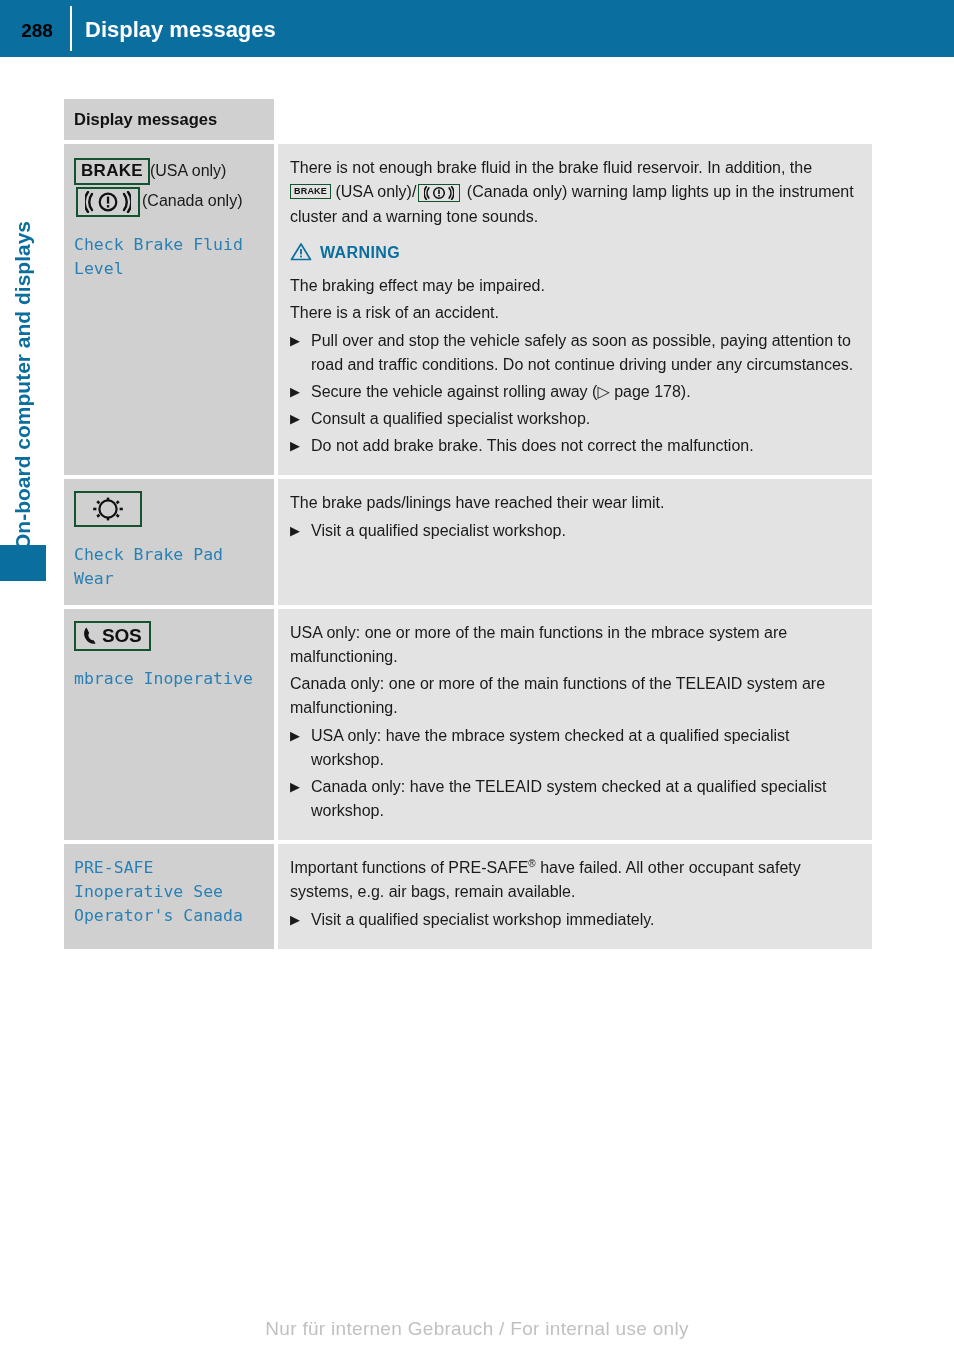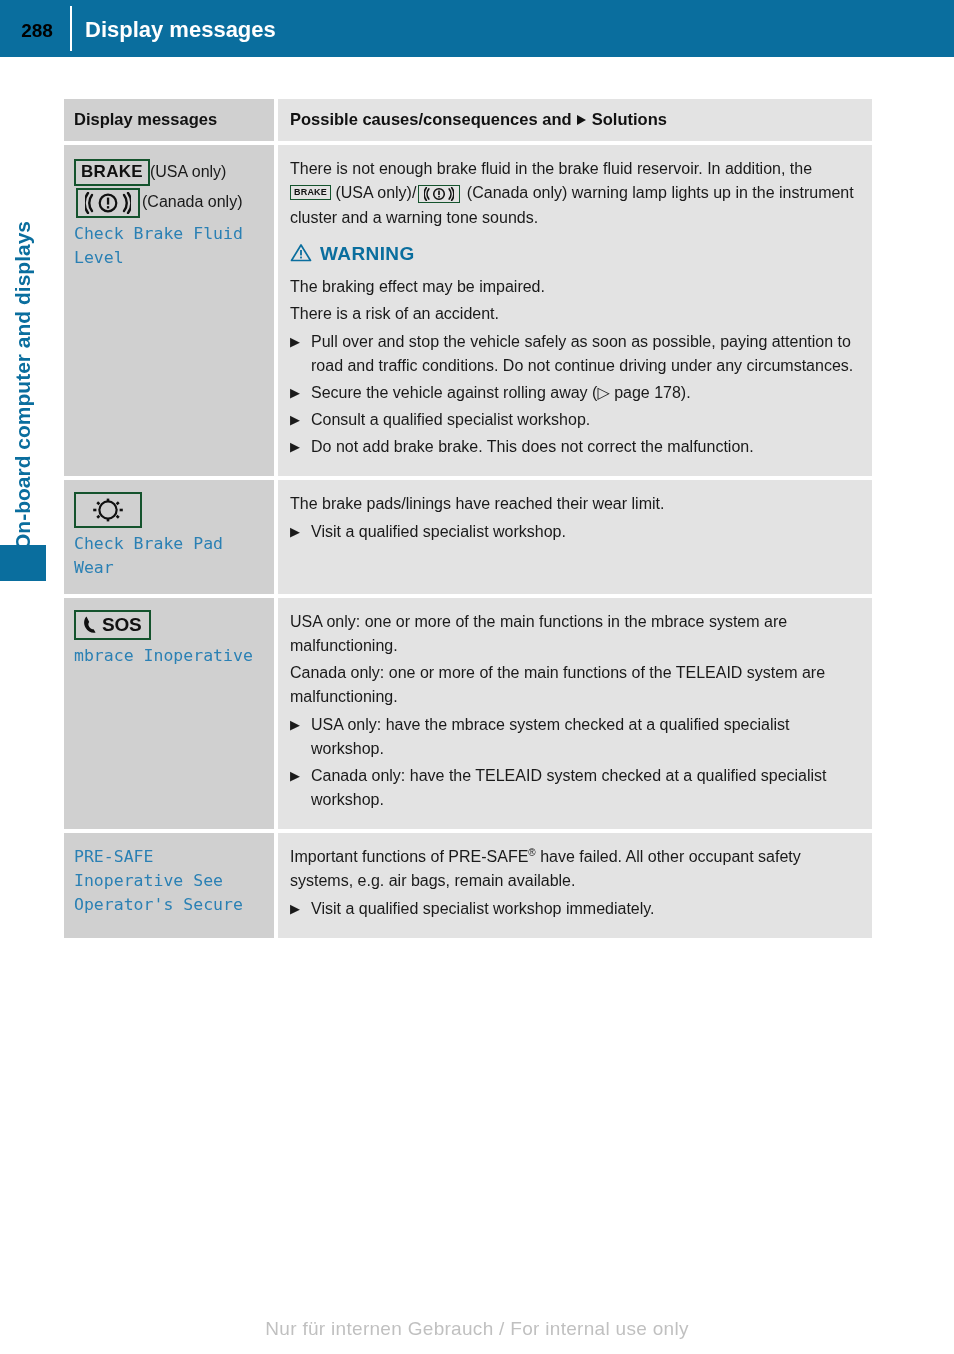--- a/index.html
+++ b/index.html
@@ -148,32 +148,32 @@
     display: flex;
     align-items: center;
     gap: 8px;
     margin: 13px 0 9px 0;
   }
   .warn-tri {
     display: block;
   }
   .warning-label {
     color: #0a6e9e;
-    font-size: 19px;
+    font-size: 16px;
     font-weight: bold;
     letter-spacing: 0.4px;
   }
 
   
   .dmsg {
     color: #2a80b4;
     font-family: "DejaVu Sans Mono", monospace;
     font-size: 16.5px;
     line-height: 24px;
-    margin-top: 4px;
+    margin-top: 16px;
     letter-spacing: 0px;
   }
   .lbl {
     font-size: 16px;
     line-height: 30px;
     color: #1a1a1a;
   }
 
   
   .icon-box {
@@ -267,31 +267,20 @@
 <div class="side-tab">
   <div class="side-tab-text">On-board computer and displays</div>
 </div>
 <div class="side-tab-marker"></div>
 
 <div class="table">
 
   <div class="trow header-row">
     <div class="cell-left">
       <div class="col-head">Display messages</div>
-    </div>
-    <div class="cell-right">
-      <div class="col-head">
-        <span>Possible causes/consequences and</span>
-        <span class="arrow-solid">
-          <svg width="11" height="12" viewBox="0 0 11 12" aria-hidden="true">
-              <polygon points="1,1 10,6 1,11" fill="#111111"></polygon>
-            </svg>
-        </span>
-        <span>Solutions</span>
-      </div>
     </div>
   </div>
 
   <div class="trow">
     <div class="cell-left">
       <div class="lbl">
         <span class="icon-box icon-brake">BRAKE</span><span>(USA only)</span>
       </div>
       <div class="lbl">
         <span class="inline-icon-wrap">
@@ -393,21 +382,21 @@
       <p class="ptext">Canada only: one or more of the main functions of the TELEAID system are malfunctioning.</p>
       <ul class="bullets">
         <li><span class="bl-arrow">▶</span><span>USA only: have the mbrace system checked at a qualified specialist workshop.</span></li>
         <li><span class="bl-arrow">▶</span><span>Canada only: have the TELEAID system checked at a qualified specialist workshop.</span></li>
       </ul>
     </div>
   </div>
 
   <div class="trow">
     <div class="cell-left">
-      <div class="dmsg" style="margin-top:0">PRE-SAFE Inoperative See Operator's Secure</div>
+      <div class="dmsg" style="margin-top:0">PRE-SAFE Inoperative See Operator's Canada</div>
     </div>
     <div class="cell-right">
       <p class="ptext"><span>Important functions of PRE-SAFE</span><span class="sup-reg">®</span><span> have failed. All other occupant safety systems, e.g. air bags, remain available.</span></p>
       <ul class="bullets">
         <li><span class="bl-arrow">▶</span><span>Visit a qualified specialist workshop immediately.</span></li>
       </ul>
     </div>
   </div>
 
 </div>

